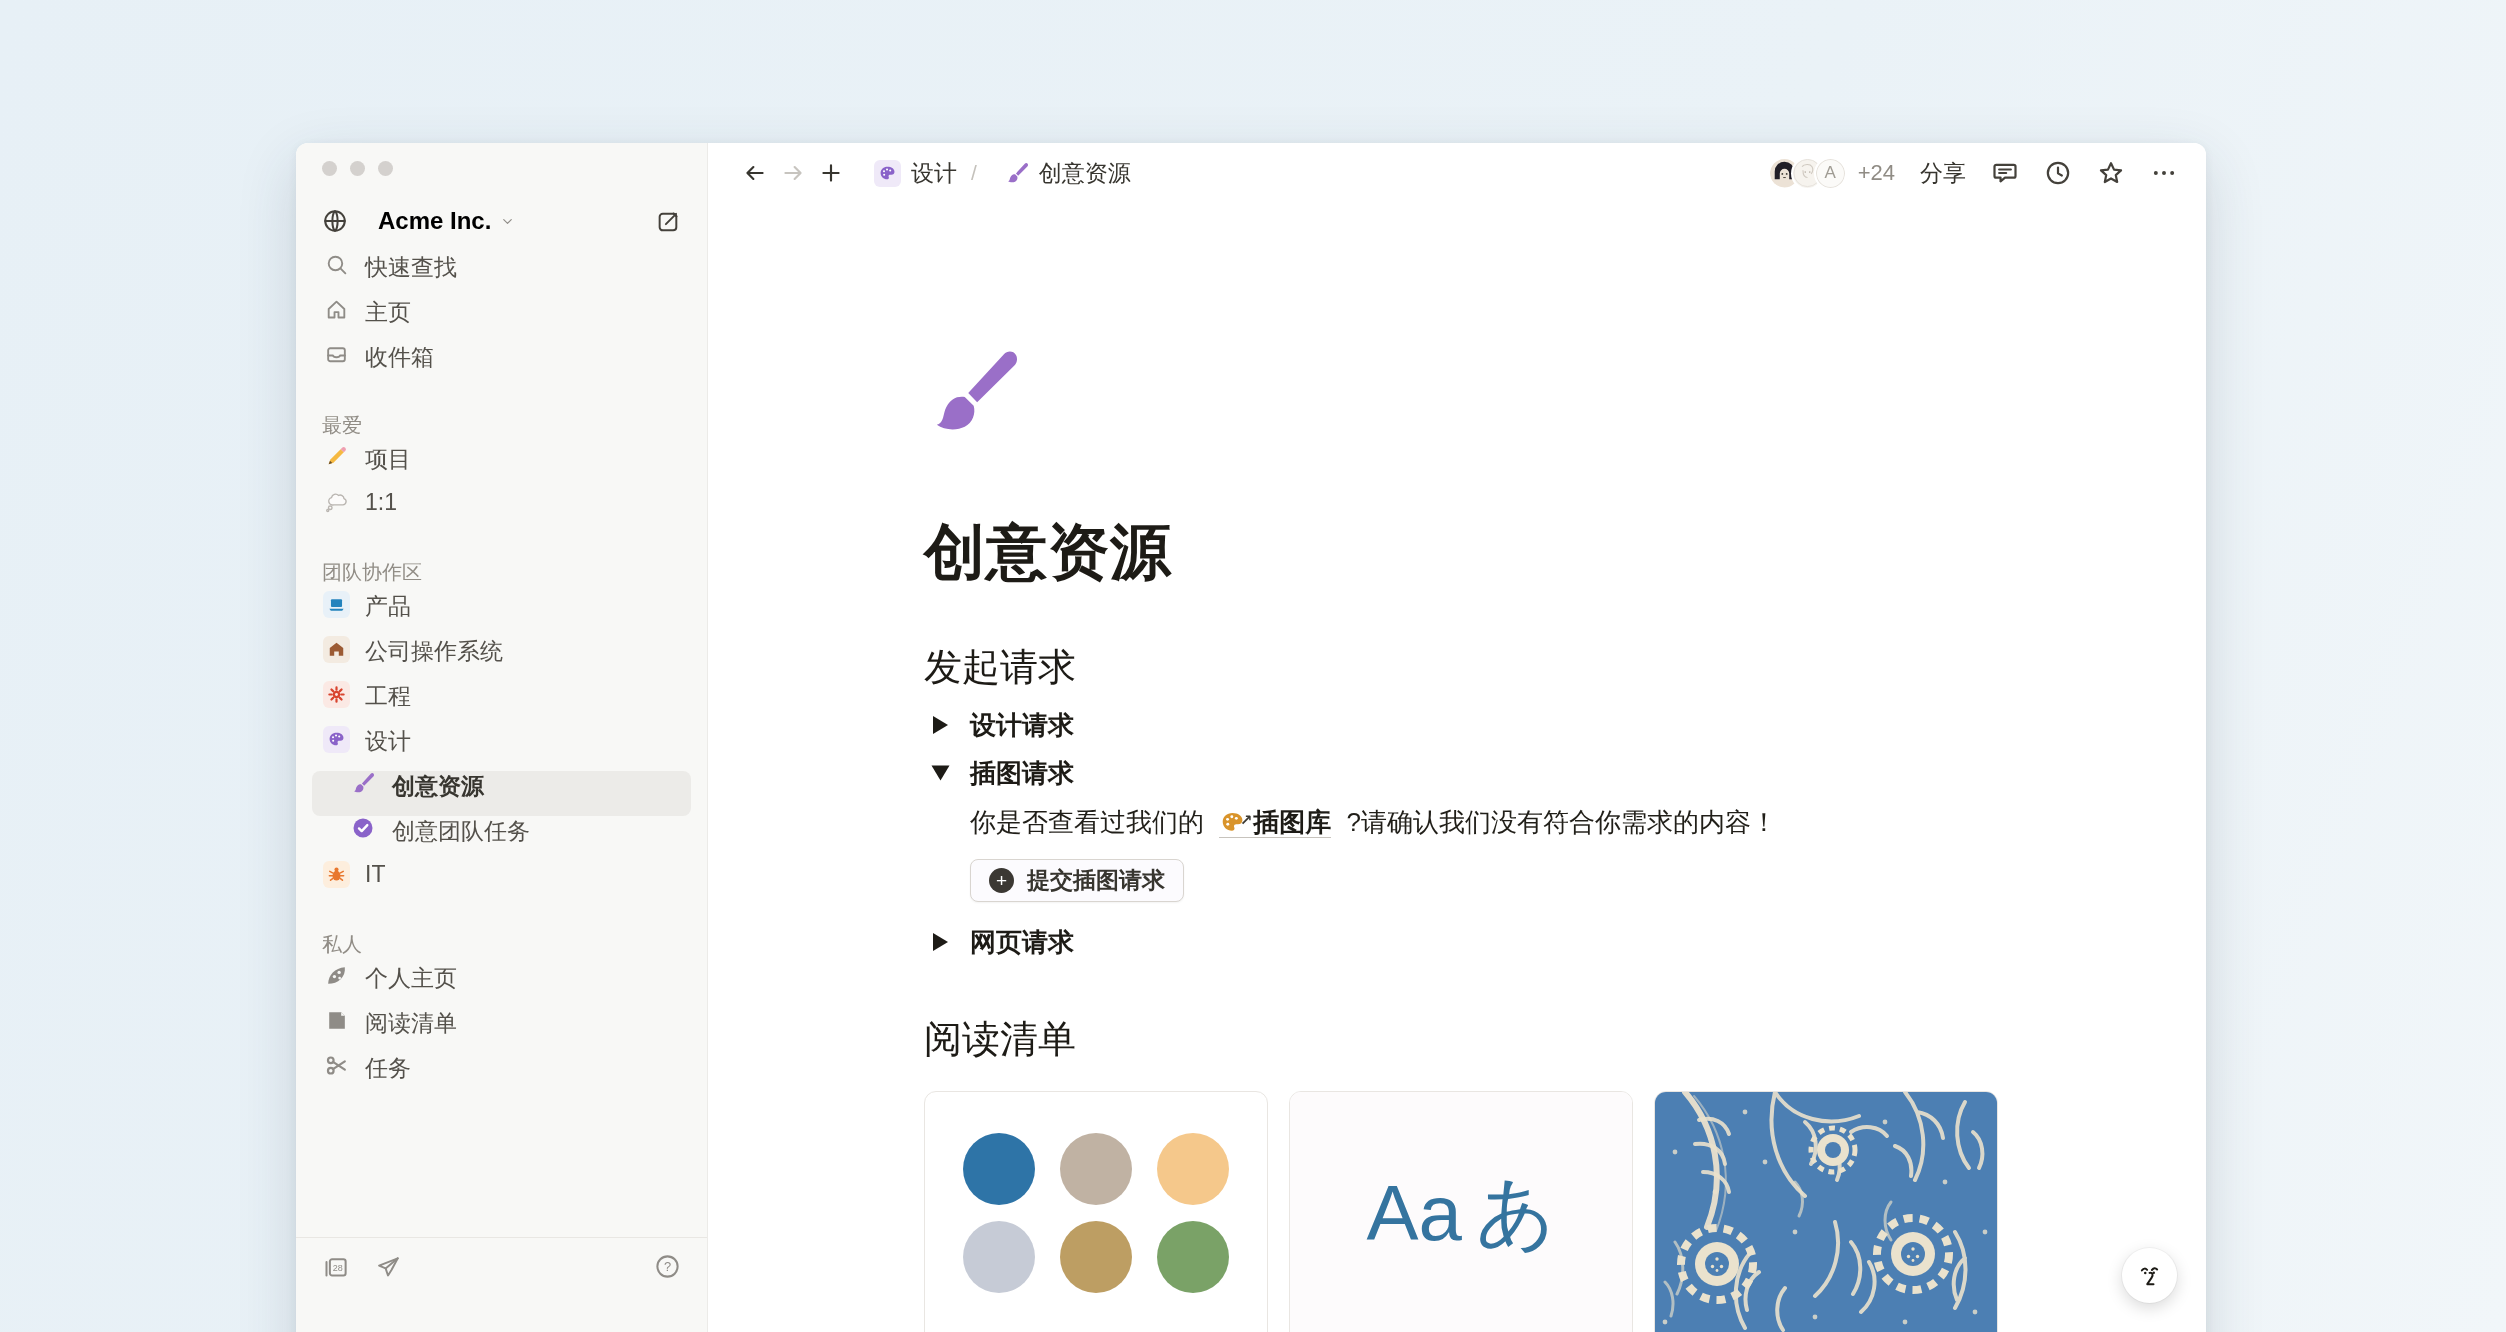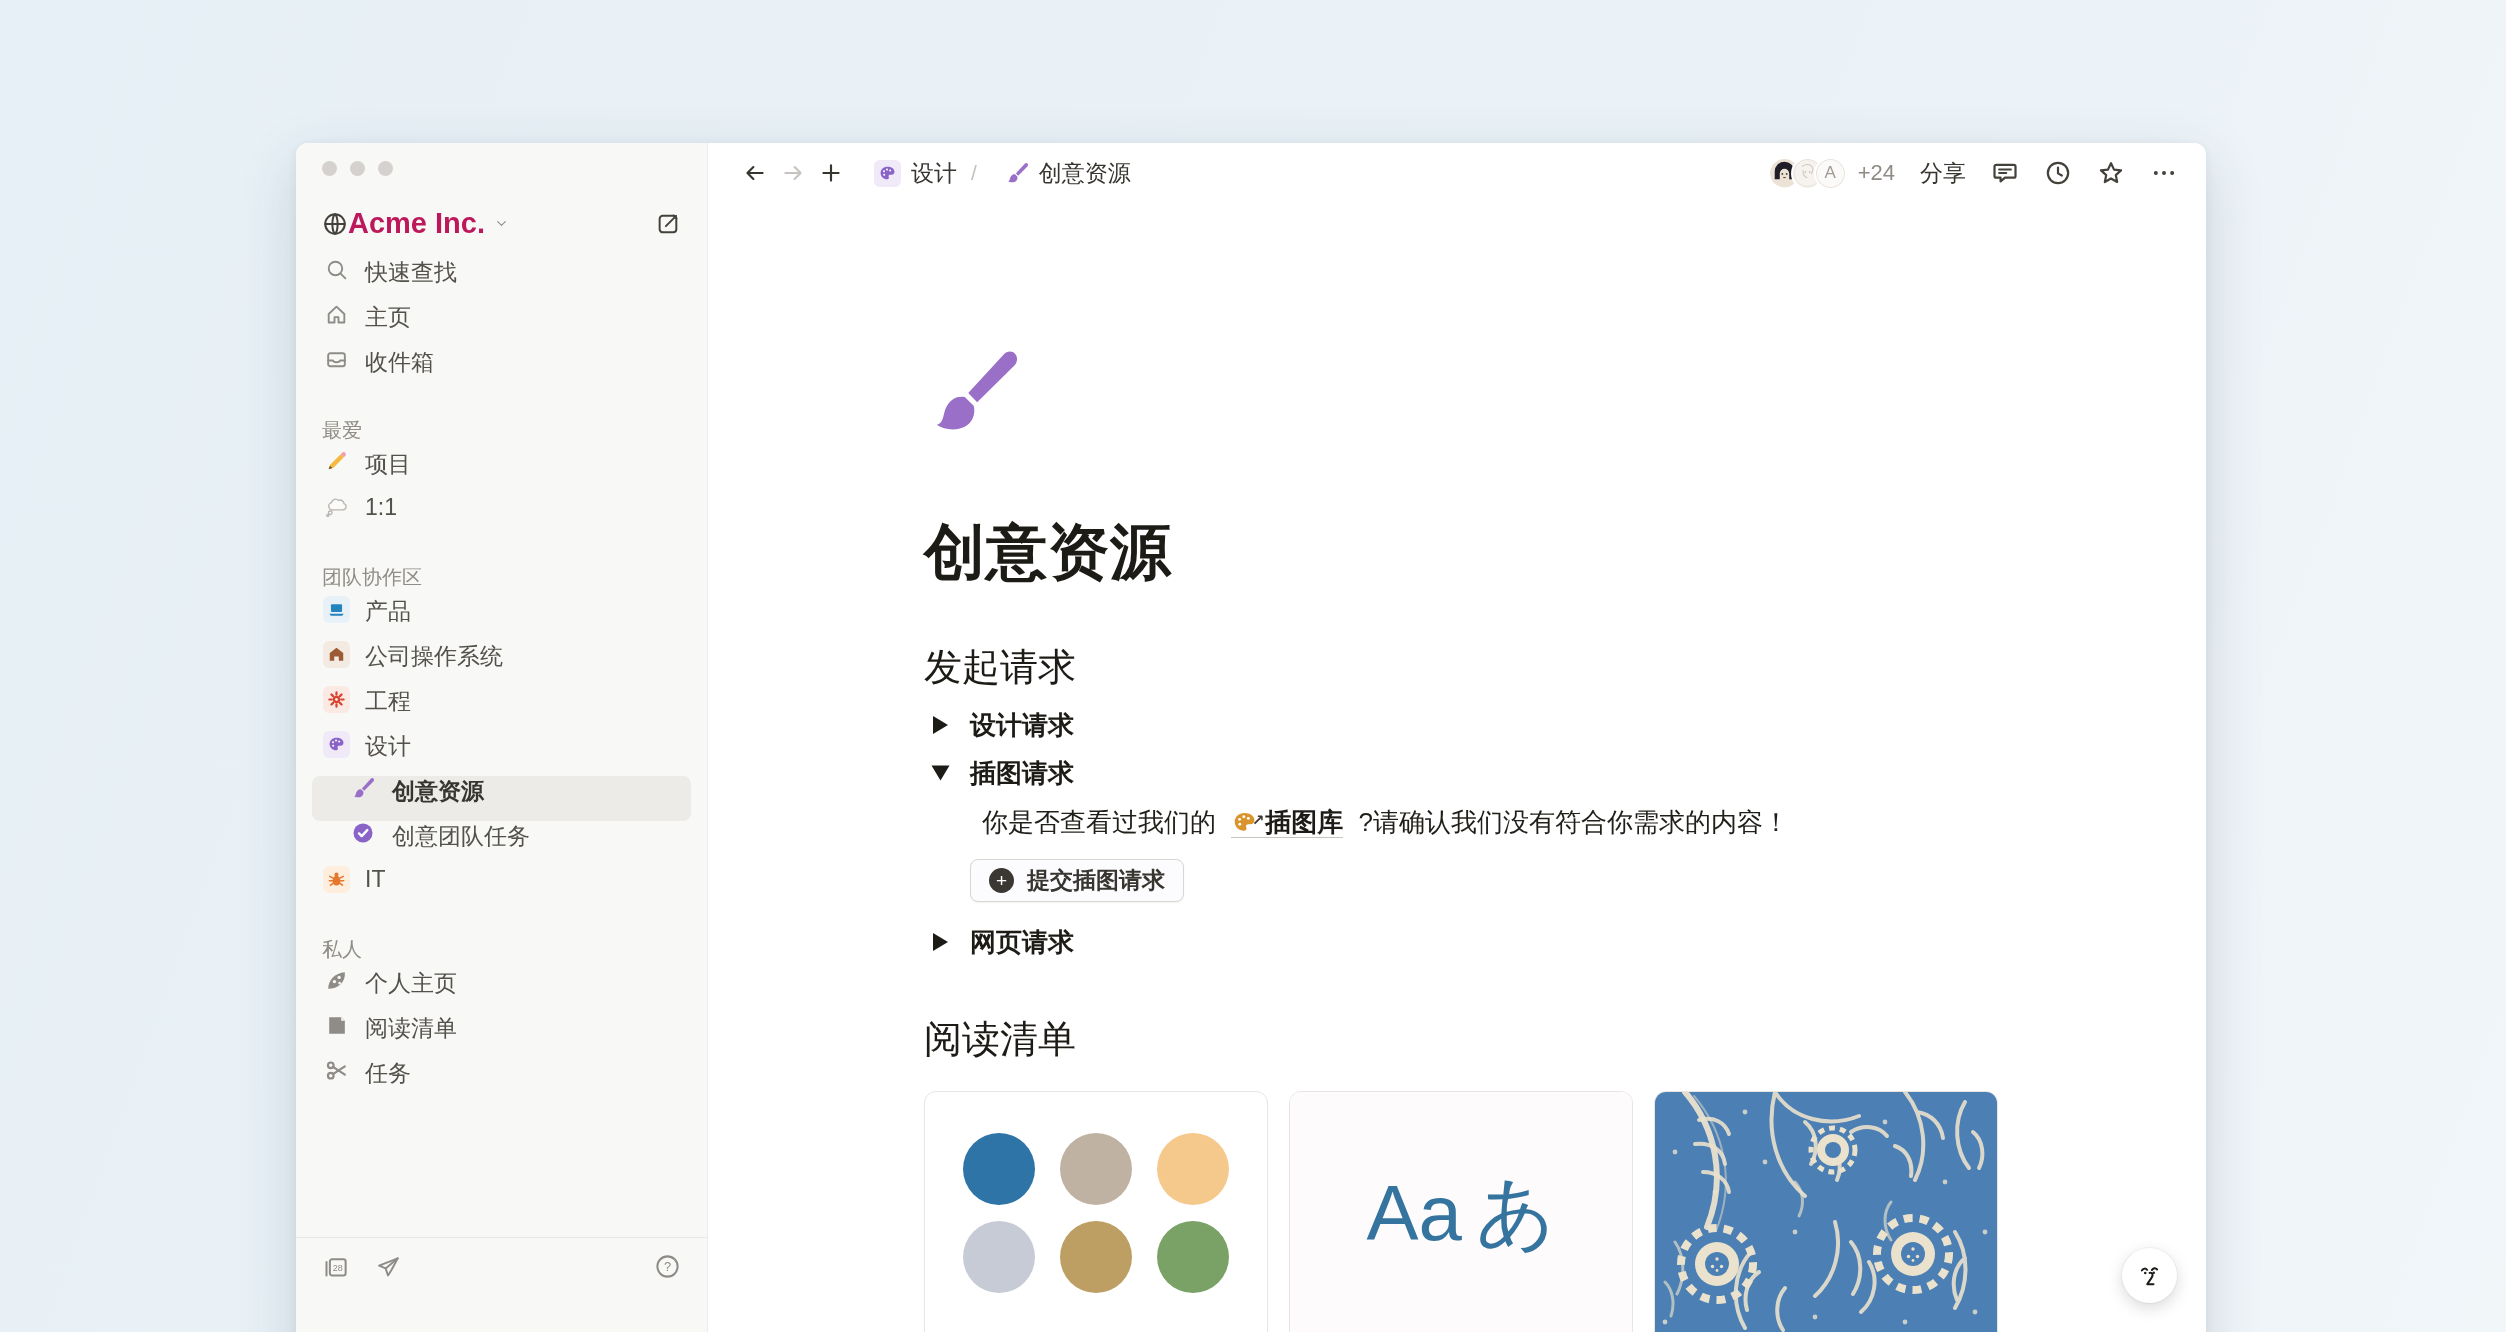--- a/index.html
+++ b/index.html
@@ -10,21 +10,21 @@
     color:#37352f;position:relative;
   }
   .window{position:absolute;left:296px;top:143px;width:1910px;height:1262px;
     background:#fff;border-radius:12px;display:flex;overflow:hidden;
     box-shadow:0 20px 60px rgba(36,56,76,.16),0 2px 10px rgba(36,56,76,.07)}
   
   .sidebar{flex:0 0 412px;background:#f8f8f6;border-right:1px solid #ecebe8;position:relative;padding:16px 16px 0}
   .lights{display:flex;gap:13px;padding:2px 10px}
   .light{width:15px;height:15px;border-radius:50%;background:#d4d1ce}
   .ws-row{display:flex;align-items:center;margin-top:21px;padding:8px 10px;border-radius:8px}
-  .ws-name{font-size:29px;font-weight:700;color:#be185d;margin-left:0}
+  .ws-name{font-size:24px;font-weight:700;color:#000000;margin-left:30px}
   .ws-chev{margin-left:9px;display:flex}
   .ws-edit{margin-left:auto;display:flex;cursor:pointer}
   .srow{display:flex;align-items:flex-start;height:45px;padding:0 10px;border-radius:8px;color:#54514b;font-size:23px;cursor:pointer}
   .srow .sic{flex:0 0 28px;display:flex;justify-content:center;margin-right:15px}
   .srow.sel{background:#ecebe8;color:#37352f;font-weight:600}
   .srow.child{padding-left:37px}
   .sec-label{font-size:20px;font-weight:500;color:#918d86;margin:25px 0 5px;padding:0 10px}
   .navlist{margin-top:9px}
   .tile{width:27px;height:27px;border-radius:6px;display:flex;align-items:center;justify-content:center}
   .sfoot{position:absolute;left:0;right:0;top:1086px}
@@ -49,21 +49,21 @@
   
   .content{padding-left:216px;width:1290px}
   .page-icon{margin-top:140px;width:97px;height:97px;cursor:pointer}
   h1.title{font-size:61px;font-weight:700;color:#1d1b16;margin-top:72px;letter-spacing:1px}
   h2.h2{font-size:38px;font-weight:400;color:#1d1b16;margin-top:48px}
   .toggles{margin-top:8px}
   .toggle-row{display:flex;align-items:center;height:48px;font-size:26px;font-weight:600;color:#1d1b16;cursor:pointer}
   .tri-box{width:46px;display:flex;justify-content:flex-start;padding-left:9px}
   .tri{width:0;height:0;border-left:15px solid #1d1b16;border-top:9px solid transparent;border-bottom:9px solid transparent}
   .tri.down{transform:rotate(90deg)}
-  .para{margin:5px 0 0 58px;font-size:26px;color:#211f19;line-height:40px}
+  .para{margin:5px 0 0 46px;font-size:26px;color:#211f19;line-height:40px}
   .page-link{font-weight:700;border-bottom:1px solid #c7c3bd;cursor:pointer;margin:0 8px;color:#1d1b16}
   .link-ic{position:relative;display:inline-block;width:27px;height:27px;vertical-align:-5px;margin-right:7px}
   .link-arrow{position:absolute;right:-6px;bottom:-4px;font-size:15px;color:#3c3a34;font-weight:700}
   .add-btn{display:inline-flex;align-items:center;gap:13px;margin:17px 0 2px 46px;height:43px;padding:0 18px;
     border:1px solid #d9d5d0;border-radius:8px;background:#fcfbfe;box-shadow:0 1px 2px rgba(0,0,0,.05);
     font-size:23px;font-weight:600;color:#37352f;cursor:pointer;font-family:inherit}
   .plus-circle{width:25px;height:25px;border-radius:50%;background:#3b3833;color:#fff;display:flex;align-items:center;justify-content:center;font-size:19px;line-height:1;font-weight:400}
   .web-toggle{margin-top:14px}
   .cards{display:flex;gap:21px;margin-top:26px}
   .card{width:344px;height:340px;border:1px solid #e9e6e2;border-radius:12px;background:#fff;overflow:hidden;display:flex;flex-direction:column;cursor:pointer}

